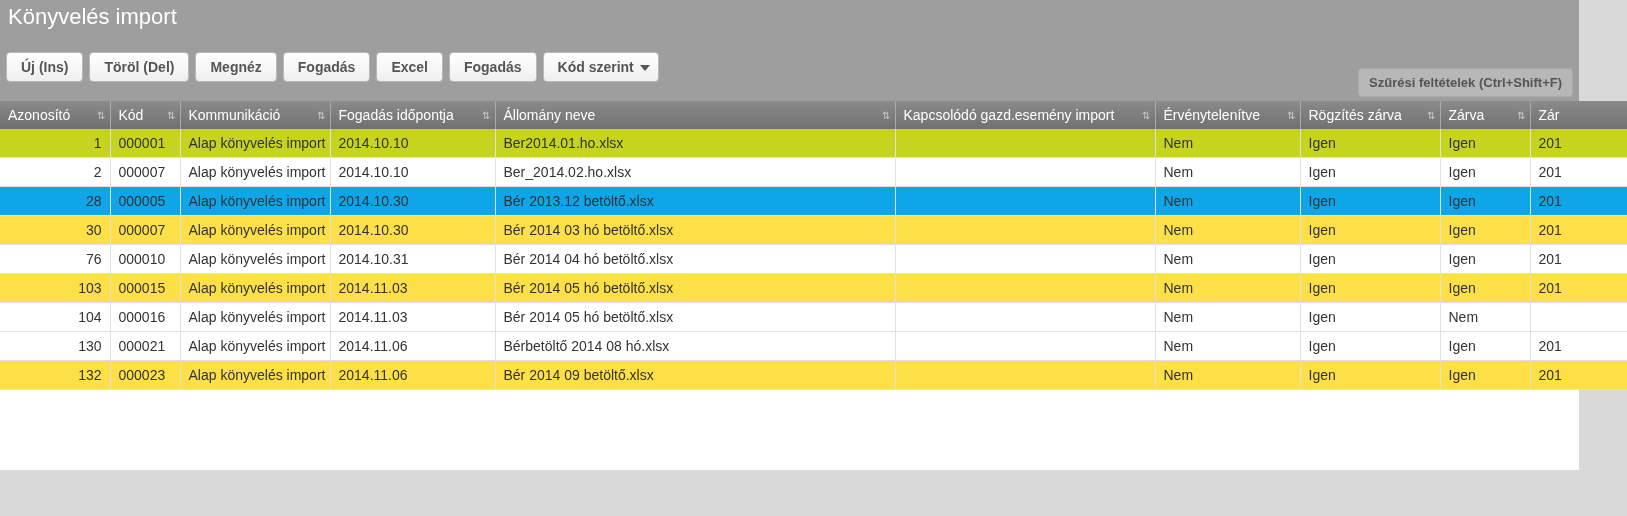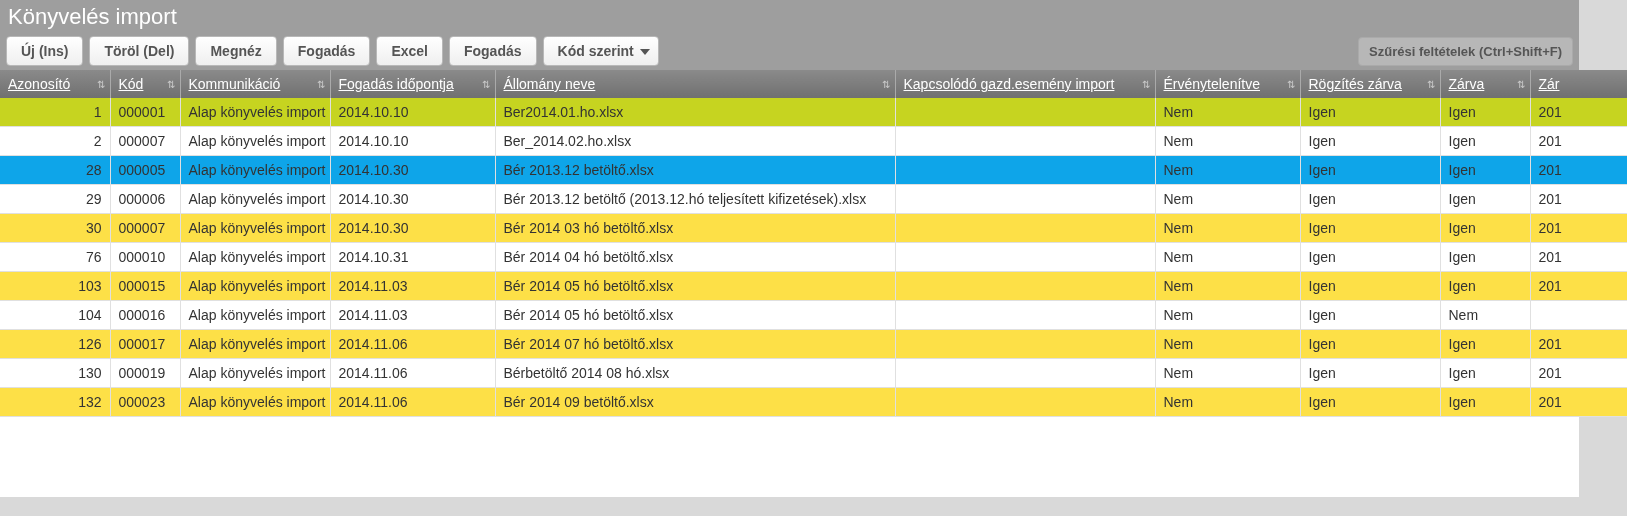--- a/index.html
+++ b/index.html
@@ -54,20 +54,21 @@
   }
   .filter-pill {
     margin-left: auto;
     background: rgba(200,200,200,0.6);
     color:#555;
     border:1px solid #aaa;
     border-radius:4px;
     padding:6px 10px;
     font-weight:bold;
     font-size:13px;
+    margin-top:32px;
   }
 
   
   .grid {
     width: 100%;
     background:#fff;
   }
   table {
     border-collapse: collapse;
     width: 100%;
@@ -77,21 +78,20 @@
     background: linear-gradient(#8a8a8a,#707070);
     color: #fff;
     text-align: left;
     font-weight: normal;
     font-size: 14px;
     padding: 6px 8px;
     border-right: 1px solid #aaa;
     position: relative;
     overflow: hidden;
     white-space: nowrap;
-    text-decoration: underline;
   }
   th .sort {
     position:absolute;
     right:4px; top:50%;
     transform:translateY(-50%);
     font-size:10px;
     color:#ccc;
   }
   td {
     padding: 6px 8px;
@@ -197,32 +197,20 @@
             <td>000005</td>
             <td>Alap könyvelés import</td>
             <td>2014.10.30</td>
             <td>Bér 2013.12 betöltő.xlsx</td>
             <td></td>
             <td>Nem</td>
             <td>Igen</td>
             <td>Igen</td>
             <td>201</td>
           </tr>
-          <tr class="row-plain">
-            <td class="num">29</td>
-            <td>000006</td>
-            <td>Alap könyvelés import</td>
-            <td>2014.10.30</td>
-            <td>Bér 2013.12 betöltő (2013.12.hó teljesített kifizetések).xlsx</td>
-            <td></td>
-            <td>Nem</td>
-            <td>Igen</td>
-            <td>Igen</td>
-            <td>201</td>
-          </tr>
           <tr class="row-alt">
             <td class="num">30</td>
             <td>000007</td>
             <td>Alap könyvelés import</td>
             <td>2014.10.30</td>
             <td>Bér 2014 03 hó betöltő.xlsx</td>
             <td></td>
             <td>Nem</td>
             <td>Igen</td>
             <td>Igen</td>
@@ -257,35 +245,23 @@
             <td>000016</td>
             <td>Alap könyvelés import</td>
             <td>2014.11.03</td>
             <td>Bér 2014 05 hó betöltő.xlsx</td>
             <td></td>
             <td>Nem</td>
             <td>Igen</td>
             <td>Nem</td>
             <td></td>
           </tr>
-          <tr class="row-alt">
-            <td class="num">126</td>
-            <td>000017</td>
-            <td>Alap könyvelés import</td>
-            <td>2014.11.06</td>
-            <td>Bér 2014 07 hó betöltő.xlsx</td>
-            <td></td>
-            <td>Nem</td>
-            <td>Igen</td>
-            <td>Igen</td>
-            <td>201</td>
-          </tr>
           <tr class="row-plain">
             <td class="num">130</td>
-            <td>000019</td>
+            <td>000021</td>
             <td>Alap könyvelés import</td>
             <td>2014.11.06</td>
             <td>Bérbetöltő 2014 08 hó.xlsx</td>
             <td></td>
             <td>Nem</td>
             <td>Igen</td>
             <td>Igen</td>
             <td>201</td>
           </tr>
           <tr class="row-alt">

